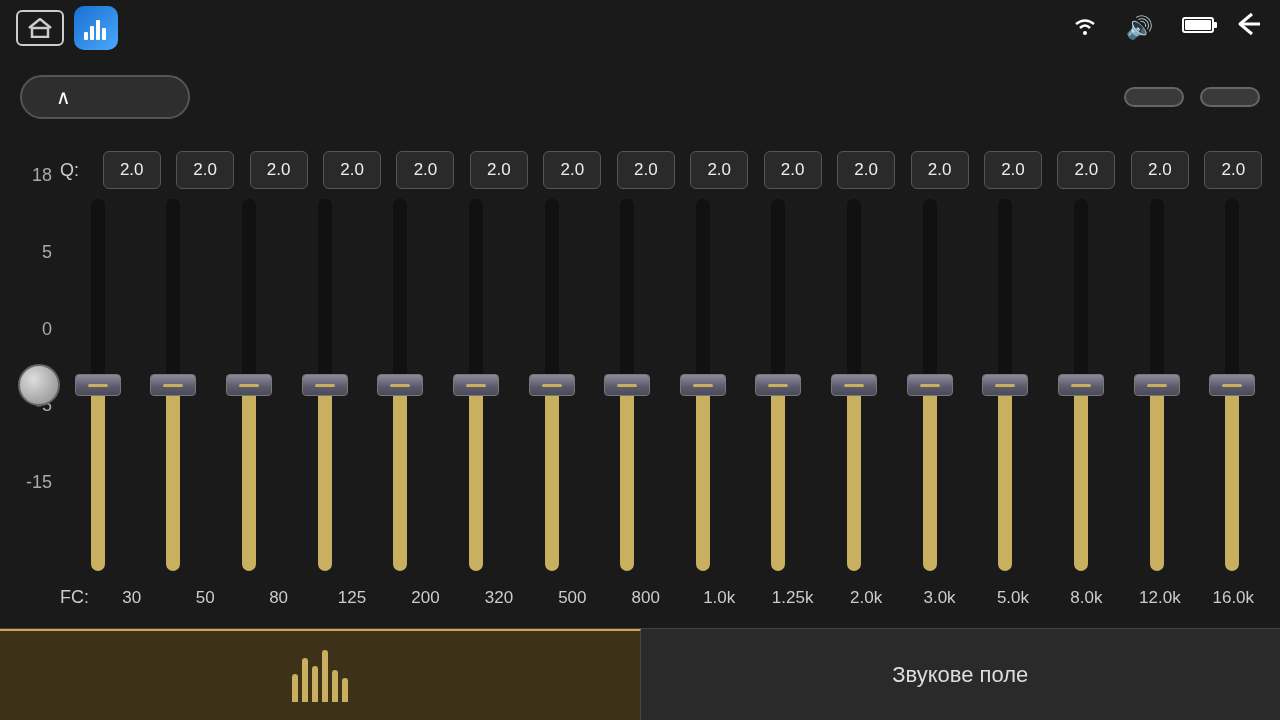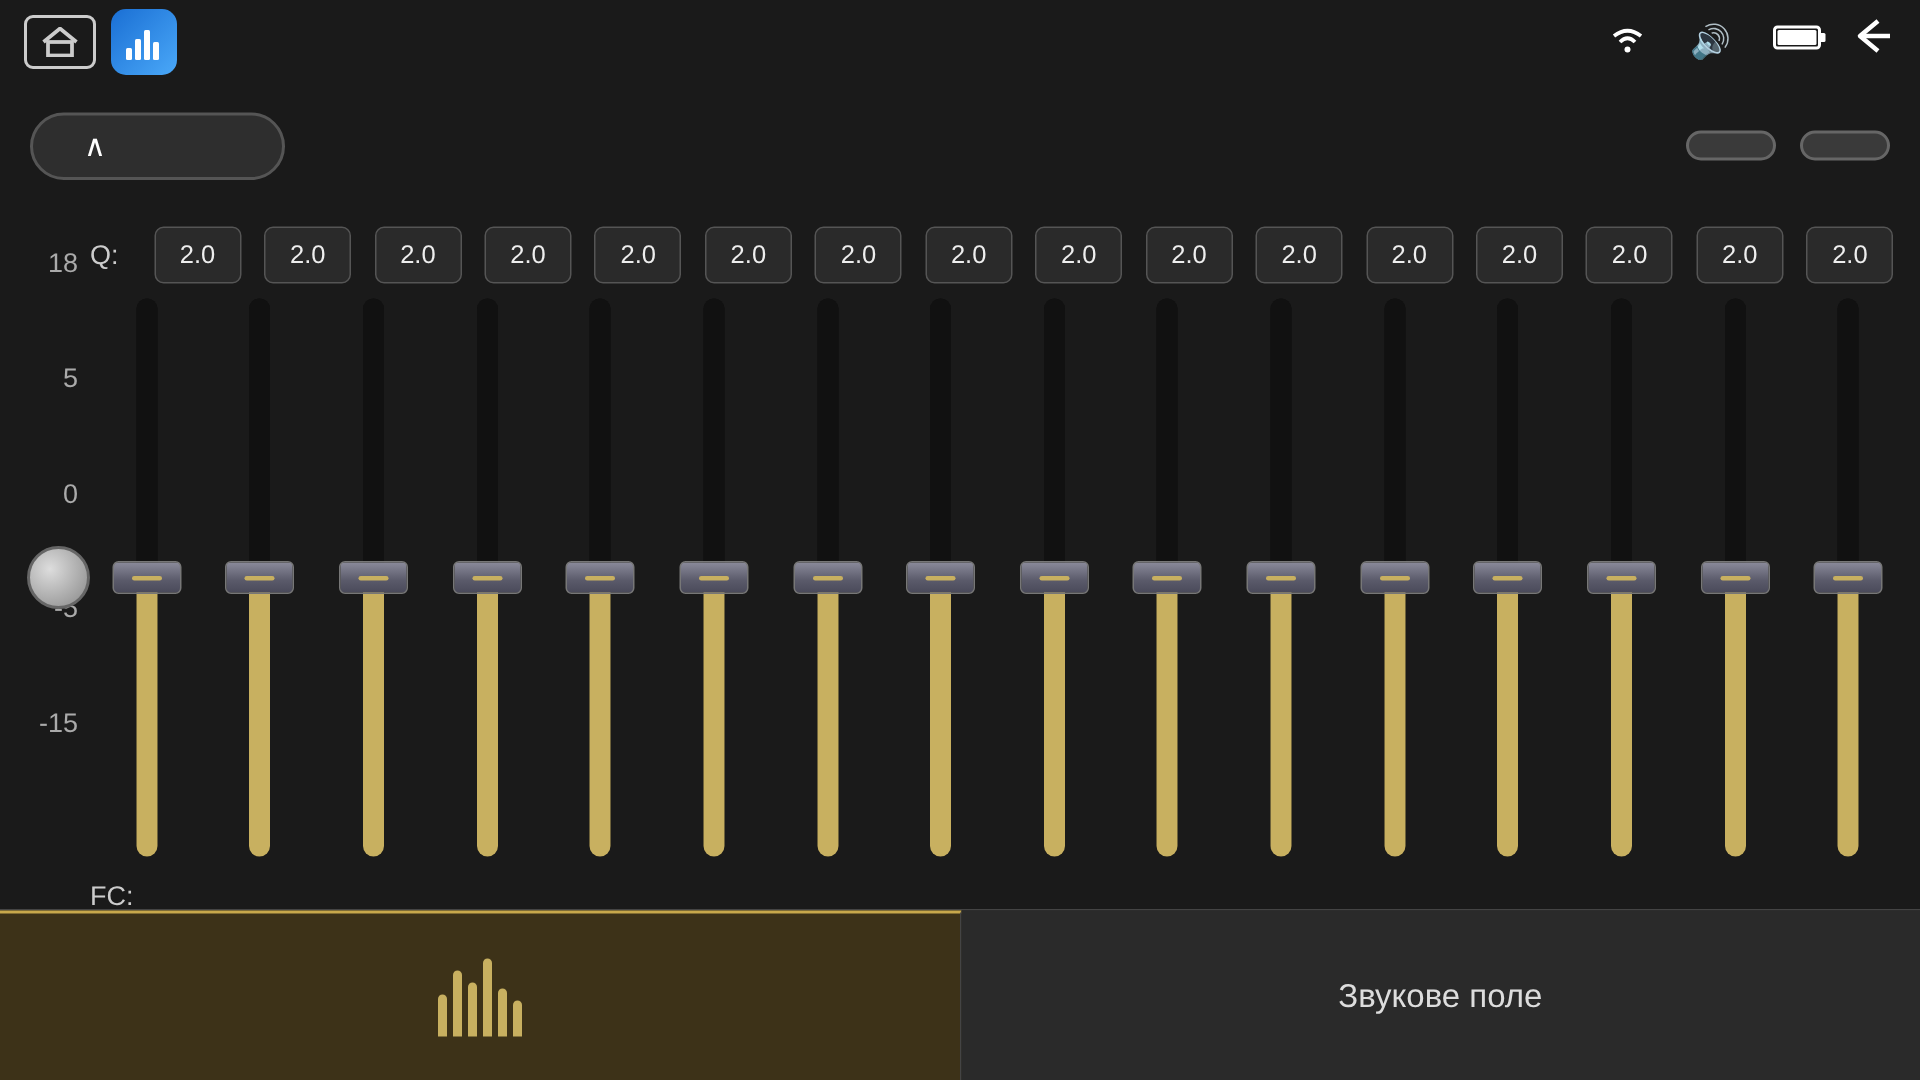--- a/index.html
+++ b/index.html
@@ -258,21 +258,21 @@
       width: 58px;
       text-align: center;
       font-size: 17px;
       color: #ccc;
     }
 
     
     .bottom-tabs {
       position: absolute;
       bottom: 0; left: 0; right: 0;
-      height: 114px;
+      height: 92px;
       display: flex;
       border-top: 1px solid #444;
     }
     .tab-item {
       flex: 1;
       display: flex;
       align-items: center;
       justify-content: center;
       font-size: 22px;
       cursor: pointer;
@@ -505,20 +505,38 @@
               <div class="fader-fill-top" style="height: 50%;"></div>
               <div class="fader-fill-bottom" style="height: 50%;"></div>
               <div class="fader-thumb" style="top: calc(50% - 11px);"></div>
             </div>
           </div>
         </div>
     </div>
 
     <div class="fc-row">
       <span class="fc-label">FC:</span>
+      <div class="fc-values" id="fc-values-container">
+          <div class="fc-value">30</div>
+          <div class="fc-value">50</div>
+          <div class="fc-value">80</div>
+          <div class="fc-value">125</div>
+          <div class="fc-value">200</div>
+          <div class="fc-value">320</div>
+          <div class="fc-value">500</div>
+          <div class="fc-value">800</div>
+          <div class="fc-value">1.0k</div>
+          <div class="fc-value">1.25k</div>
+          <div class="fc-value">2.0k</div>
+          <div class="fc-value">3.0k</div>
+          <div class="fc-value">5.0k</div>
+          <div class="fc-value">8.0k</div>
+          <div class="fc-value">12.0k</div>
+          <div class="fc-value">16.0k</div>
+        </div>
     </div>
   </div>
 </div>
 
 <div class="bottom-tabs" id="bottom-tabs-container">
     <div class="tab-item active">
       <div class="tab-eq-icon">
         <div class="eq-bar" style="height: 28px;"></div>
         <div class="eq-bar" style="height: 44px;"></div>
         <div class="eq-bar" style="height: 36px;"></div>

